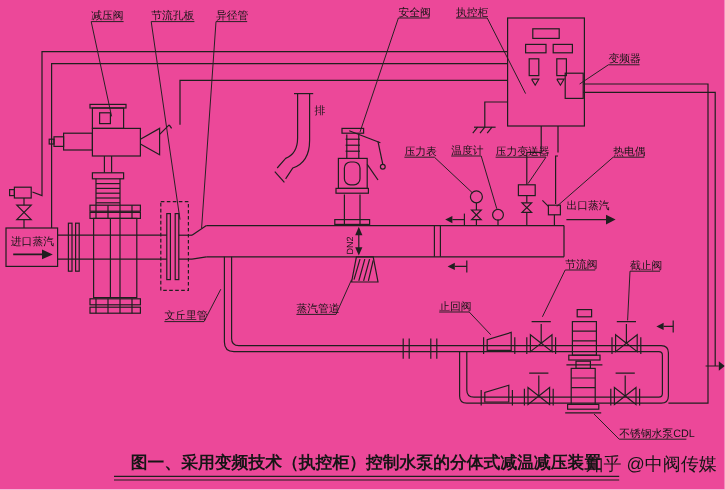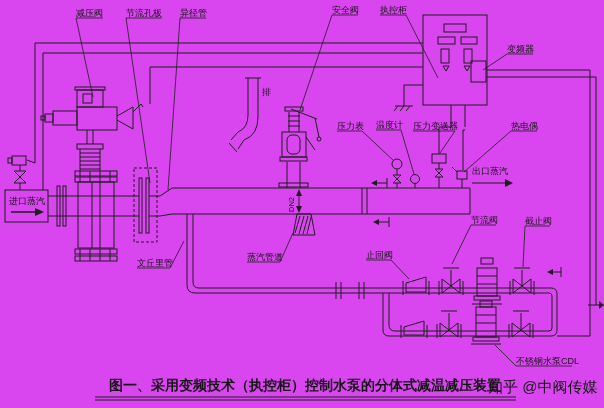--- a/index.html
+++ b/index.html
@@ -1,16 +1,16 @@
 <!DOCTYPE html>
 <html><head>
 <meta charset="utf-8">
 <style>
   html,body{margin:0;padding:0;background:#ffffff;}
-  .canvas{position:relative;width:604px;height:408px;background:#d946ef;overflow:hidden;
+  .canvas{position:relative;width:604px;height:408px;background:#ec4899;overflow:hidden;
           font-family:"Liberation Sans",sans-serif;}
   svg text{font-family:"Liberation Sans",sans-serif;fill:#151515;}
   .lbl{font-size:9px;}
   .cap{font-size:14px;font-weight:bold;}
   .wm{font-size:15px;}
 </style>
 </head>
 <body>
 
 <div class="canvas">

